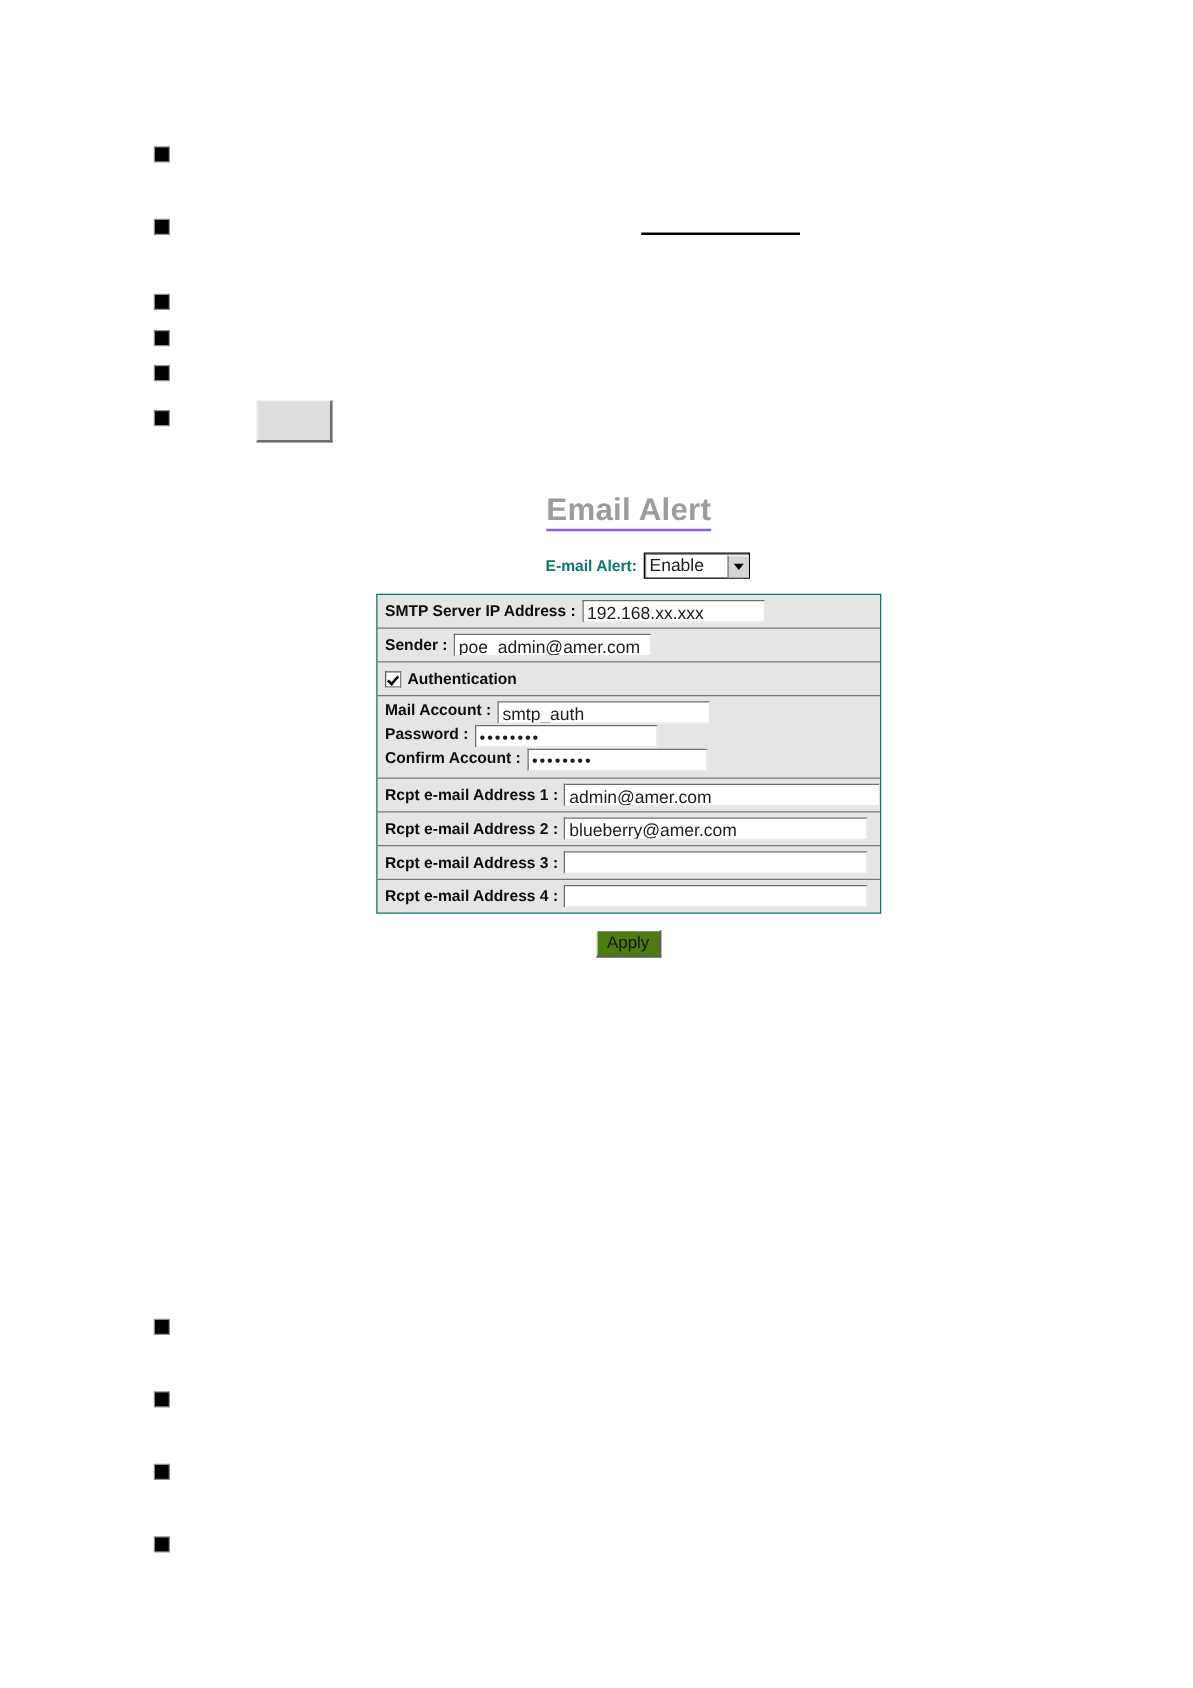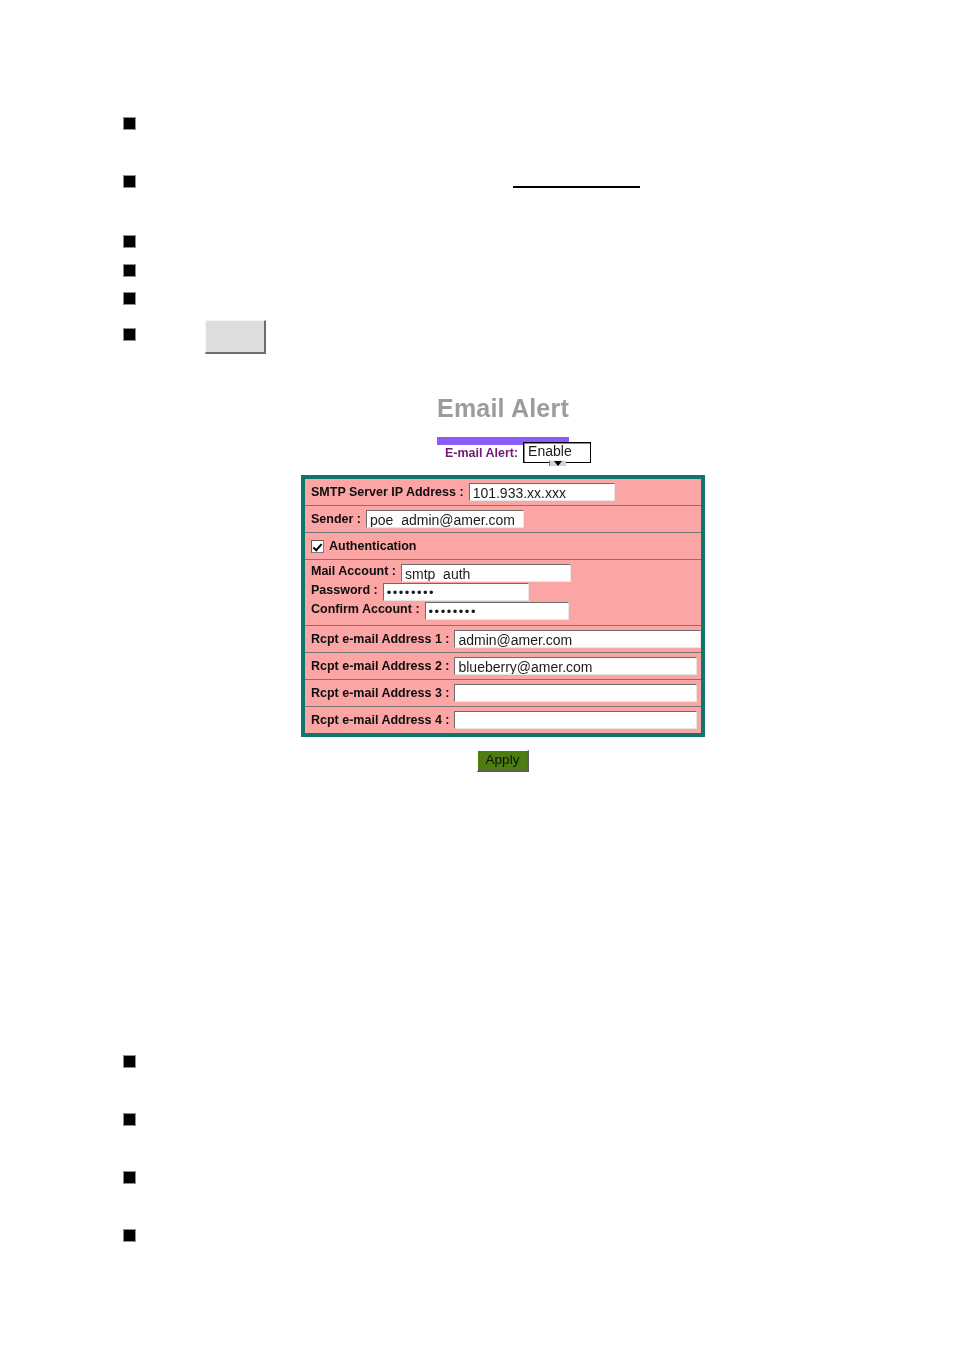--- a/index.html
+++ b/index.html
@@ -53,47 +53,46 @@
   .panel-title {
     text-align: center;
     font-size: 25px;
     font-weight: bold;
     color: #9c9c9c;
     letter-spacing: 0.2px;
     padding-top: 8px;
     display: block;
   }
   .panel-title span {
-    border-bottom: 8px solid #8b5cf6;
-    padding-bottom: 15px;
+    border-bottom: 2px solid #8b5cf6;
+    padding-bottom: 1px;
   }
 
   .alert-row {
     display: flex;
     align-items: center;
     justify-content: center;
     margin-top: 19px;
     margin-bottom: 12px;
     padding-left: 30px;
   }
   .alert-label {
     font-size: 12.5px;
     font-weight: bold;
-    color: #701a75;
+    color: #0f766e;
     margin-right: 5px;
   }
   .select-box {
     display: inline-flex;
     align-items: center;
     height: 19px;
     background: #ffffff;
     border: 1px solid #000000;
     box-shadow: inset 1px 1px 0 #8a8a8a;
     padding: 0;
-    flex-direction: column;
   }
   .select-value {
     font-size: 14px;
     color: #1a1a1a;
     padding: 0 6px 0 4px;
     min-width: 56px;
     line-height: 17px;
   }
   .select-arrow {
     width: 16px;
@@ -107,22 +106,22 @@
   }
   .select-arrow .tri {
     width: 0; height: 0;
     border-left: 4px solid transparent;
     border-right: 4px solid transparent;
     border-top: 5px solid #000000;
   }
 
   
   .form-table {
-    border: 4px solid #0f766e;
-    background: #fca5a5;
+    border: 1px solid #0f766e;
+    background: #e5e5e5;
     margin: 0;
   }
   .frow {
     border-bottom: 1px solid #777777;
     display: flex;
     align-items: center;
     padding: 3px 0 3px 6px;
     min-height: 20px;
   }
   .frow:last-child { border-bottom: none; }
@@ -234,21 +233,21 @@
       <span class="select-arrow">
         <span class="tri"></span>
       </span>
     </div>
   </div>
 
   <div class="form-table">
 
     <div class="frow">
       <span class="flabel">SMTP Server IP Address :</span>
-      <span class="tbox" style="width:146px;">101.933.xx.xxx</span>
+      <span class="tbox" style="width:146px;">192.168.xx.xxx</span>
     </div>
 
     <div class="frow">
       <span class="flabel">Sender :</span>
       <span class="tbox" style="width:158px;">poe_admin@amer.com</span>
     </div>
 
     <div class="frow">
       <span class="check-row">
         <span class="checkbox"></span>

